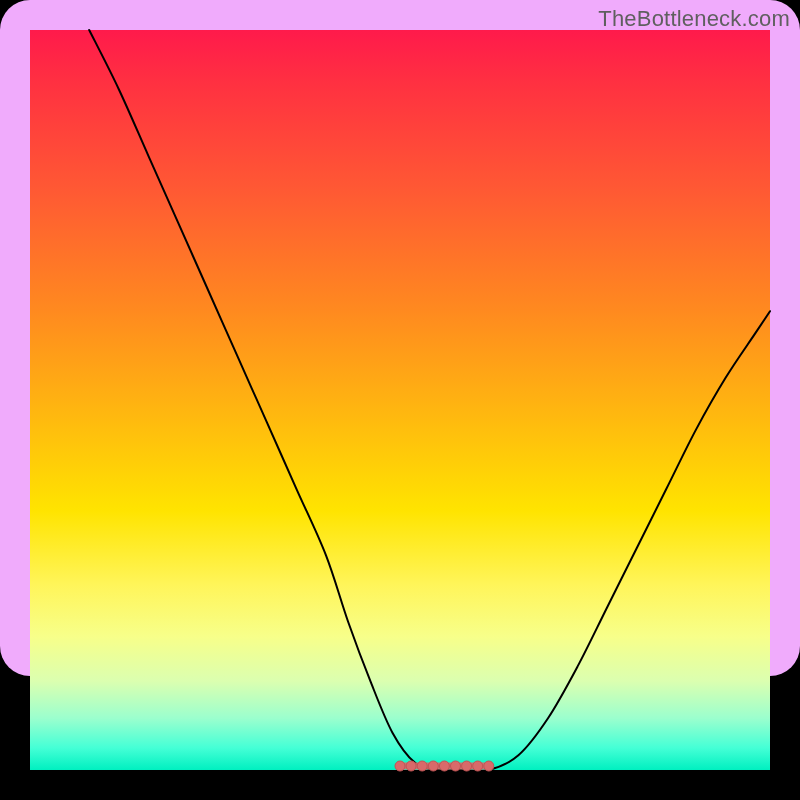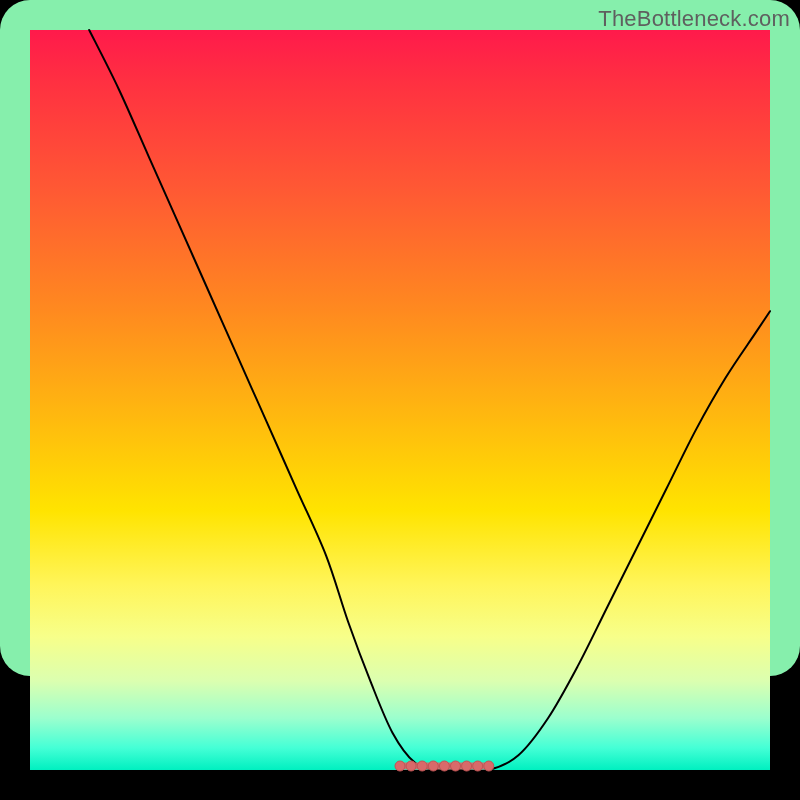--- a/index.html
+++ b/index.html
@@ -1,21 +1,21 @@
 <!DOCTYPE html>
 <html><head>
 <meta charset="utf-8">
 <style>
   * { margin: 0; padding: 0; box-sizing: border-box; }
   html, body { width: 800px; height: 800px; overflow: hidden; background: #000; }
   .frame {
     position: relative;
     width: 800px;
     height: 676px;
-    background: #86efac;
+    background: #f0abfc;
     border-radius: 30px;
   }
   .watermark {
     position: absolute;
     top: 6px;
     right: 10px;
     font-family: Arial, Helvetica, sans-serif;
     font-size: 22px;
     color: #5f5f5f;
     z-index: 10;

